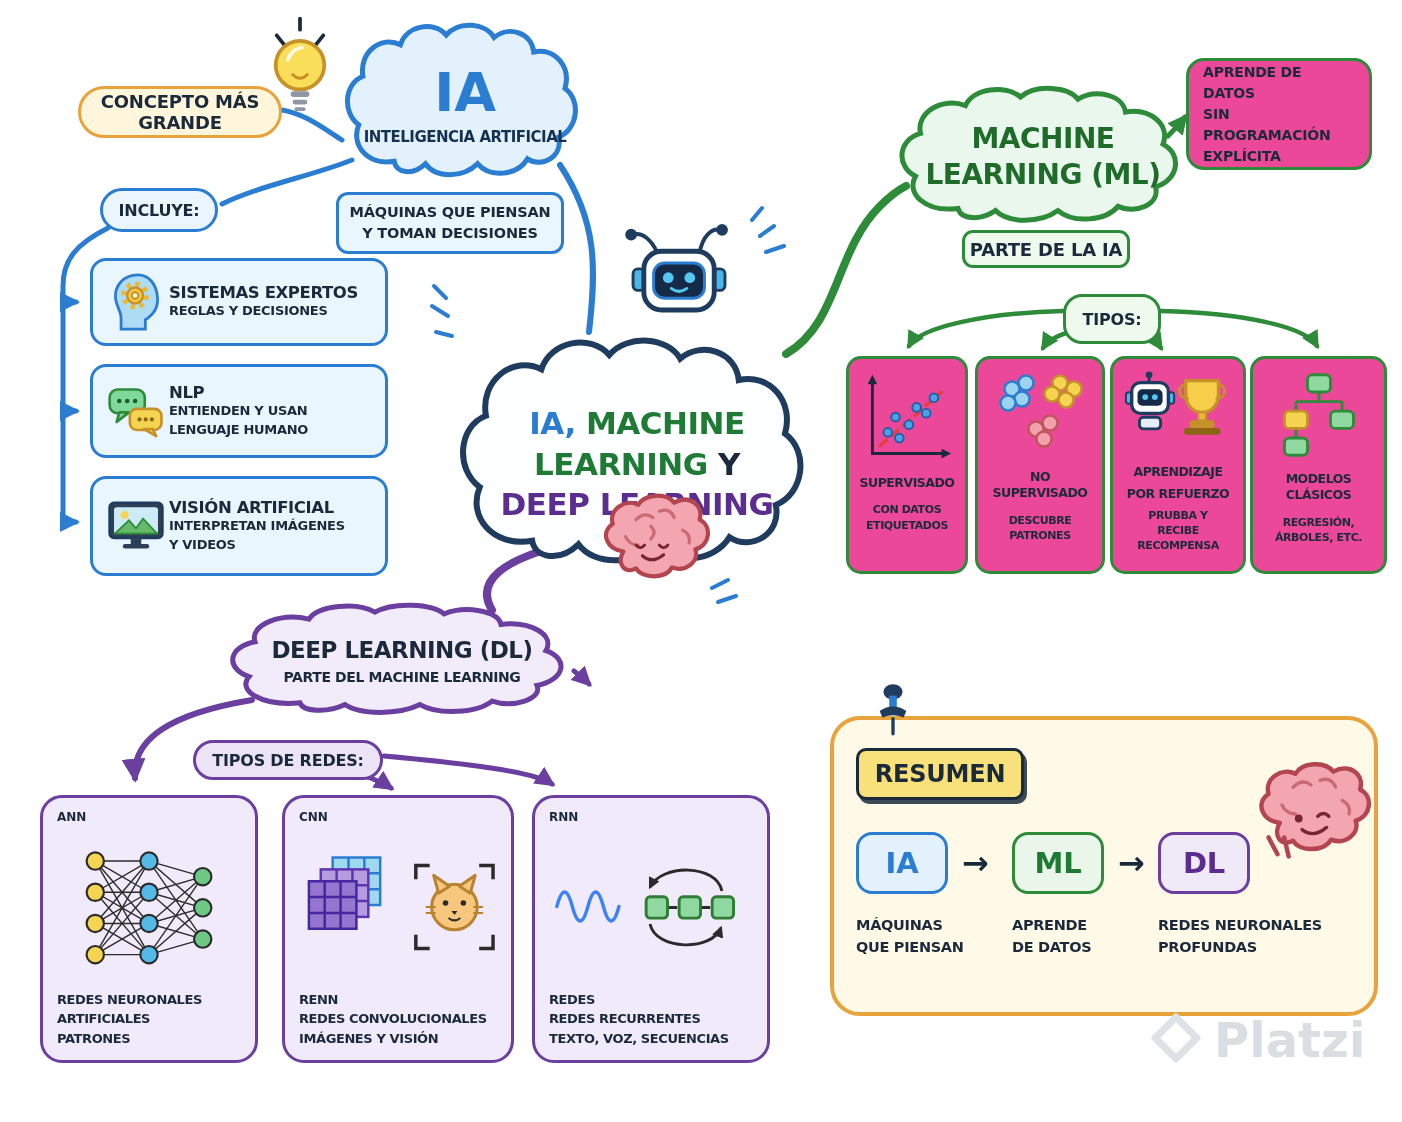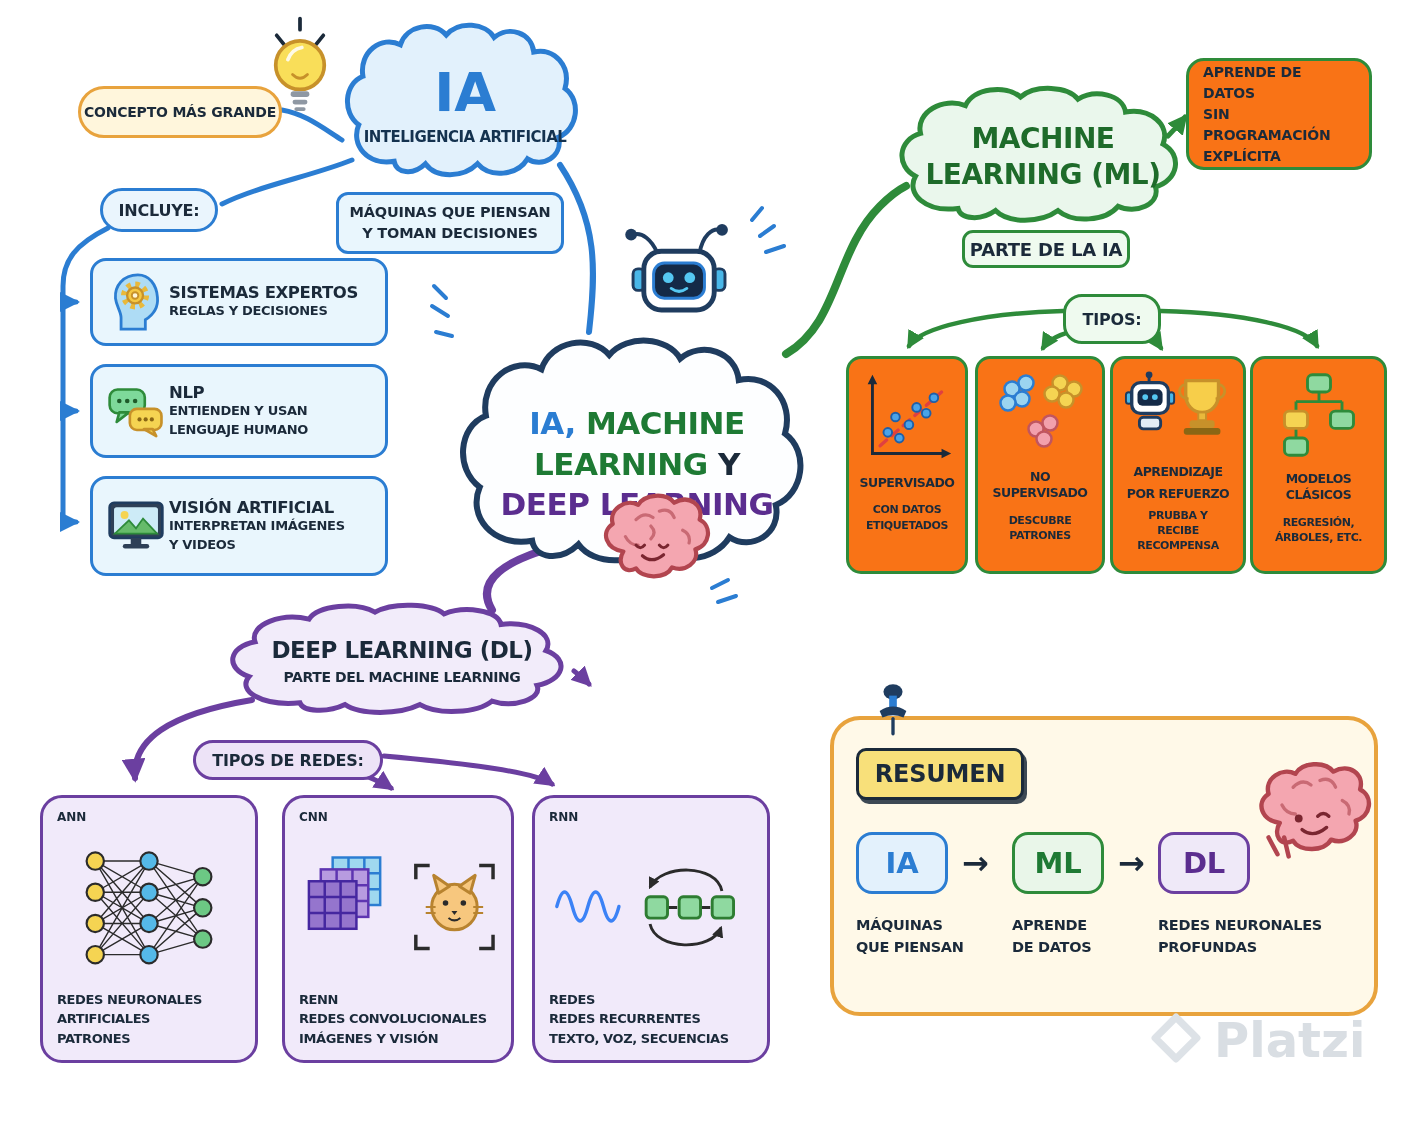--- a/index.html
+++ b/index.html
@@ -8,28 +8,28 @@
   .canvas{position:relative;width:1402px;height:1122px;background:#fff;overflow:hidden;letter-spacing:-0.2px}
   .connectors{position:absolute;inset:0;width:100%;height:100%;pointer-events:none;z-index:1}
   .node{position:absolute;z-index:2}
   .icon-node{position:absolute;z-index:3}
   
   .cloud{position:absolute;z-index:2}
   .cloud .shape{position:absolute;inset:0;width:100%;height:100%}
   .cloud .content{position:relative;width:100%;height:100%;display:flex;flex-direction:column;align-items:center;justify-content:center;text-align:center;z-index:1}
   
   .pill{position:absolute;z-index:2;display:flex;align-items:center;justify-content:center;text-align:center;font-weight:700}
-  .pill-orange{background:#FFF6DC;border:3.5px solid #E8A33D;border-radius:26px;font-size:14px}
+  .pill-orange{background:#FFF6DC;border:3.5px solid #E8A33D;border-radius:26px;font-size:18px}
   .pill-blue{background:#EAF5FD;border:3.5px solid #2B7DD2;border-radius:22px;font-size:16px}
   .pill-green{background:#EFFAEF;border:3px solid #2E8B3A;border-radius:11px;font-size:18px}
   .pill-green-round{background:#EFFAEF;border:3px solid #2E8B3A;border-radius:19px;font-size:16px}
   .pill-purple{background:#EDE3F7;border:3.5px solid #6B3FA0;border-radius:20px;font-size:16px}
   
   .box-blue{background:#E9F6FD;border:3.5px solid #2B7DD2;border-radius:16px}
-  .box-green{background:#f97316;border:3.5px solid #2E8B3A;border-radius:15px}
+  .box-green{background:#ec4899;border:3.5px solid #2E8B3A;border-radius:15px}
   .box-purple{background:#F1EAFA;border:3.5px solid #6B3FA0;border-radius:18px}
   .ia-big{font-size:54px;font-weight:700;color:#2B7DD2;line-height:1}
   .ia-sub{font-size:15px;font-weight:700;color:#14324F;margin-top:8px;letter-spacing:-0.5px}
   .def-box{display:flex;flex-direction:column;align-items:center;justify-content:center;text-align:center;font-size:14.5px;font-weight:700;line-height:1.45}
   .card{display:flex;align-items:center;gap:4px;padding:10px 14px}
   .card .ic{flex:0 0 58px;display:flex;align-items:center;justify-content:center}
   .card .tt{font-size:16.5px;font-weight:700;letter-spacing:-0.4px}
   .card .dd{font-size:13px;font-weight:700;color:#1B2A3A;line-height:1.4;letter-spacing:-0.3px}
   .ct-line{font-size:31px;font-weight:700;line-height:1.32;letter-spacing:-0.5px}
   .c-blue{color:#2B7DD2}.c-green{color:#1E7A34}.c-ink{color:#1B2A3A}.c-purple{color:#5B2D8F}

